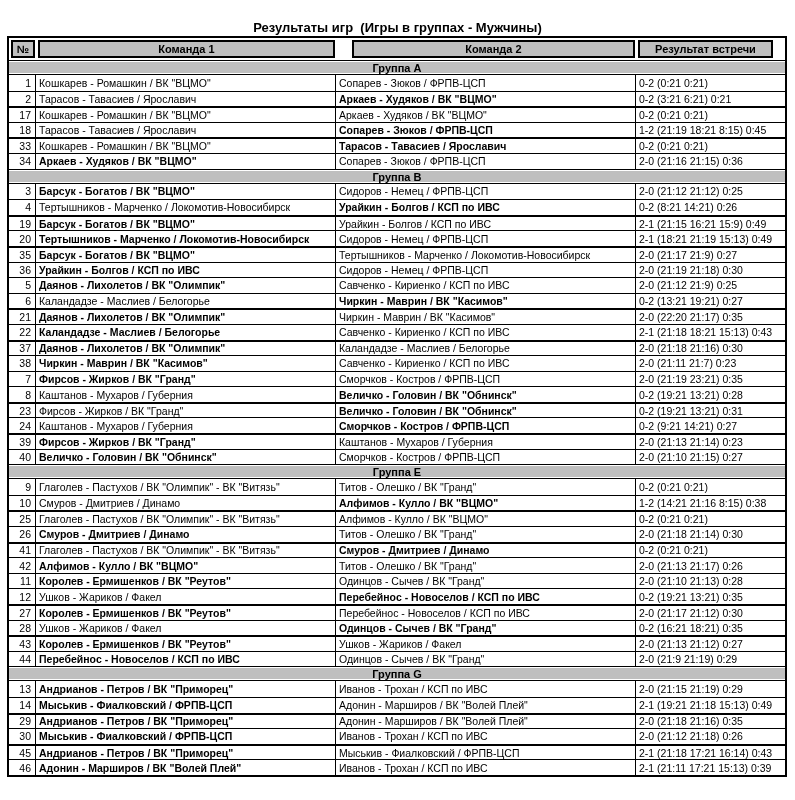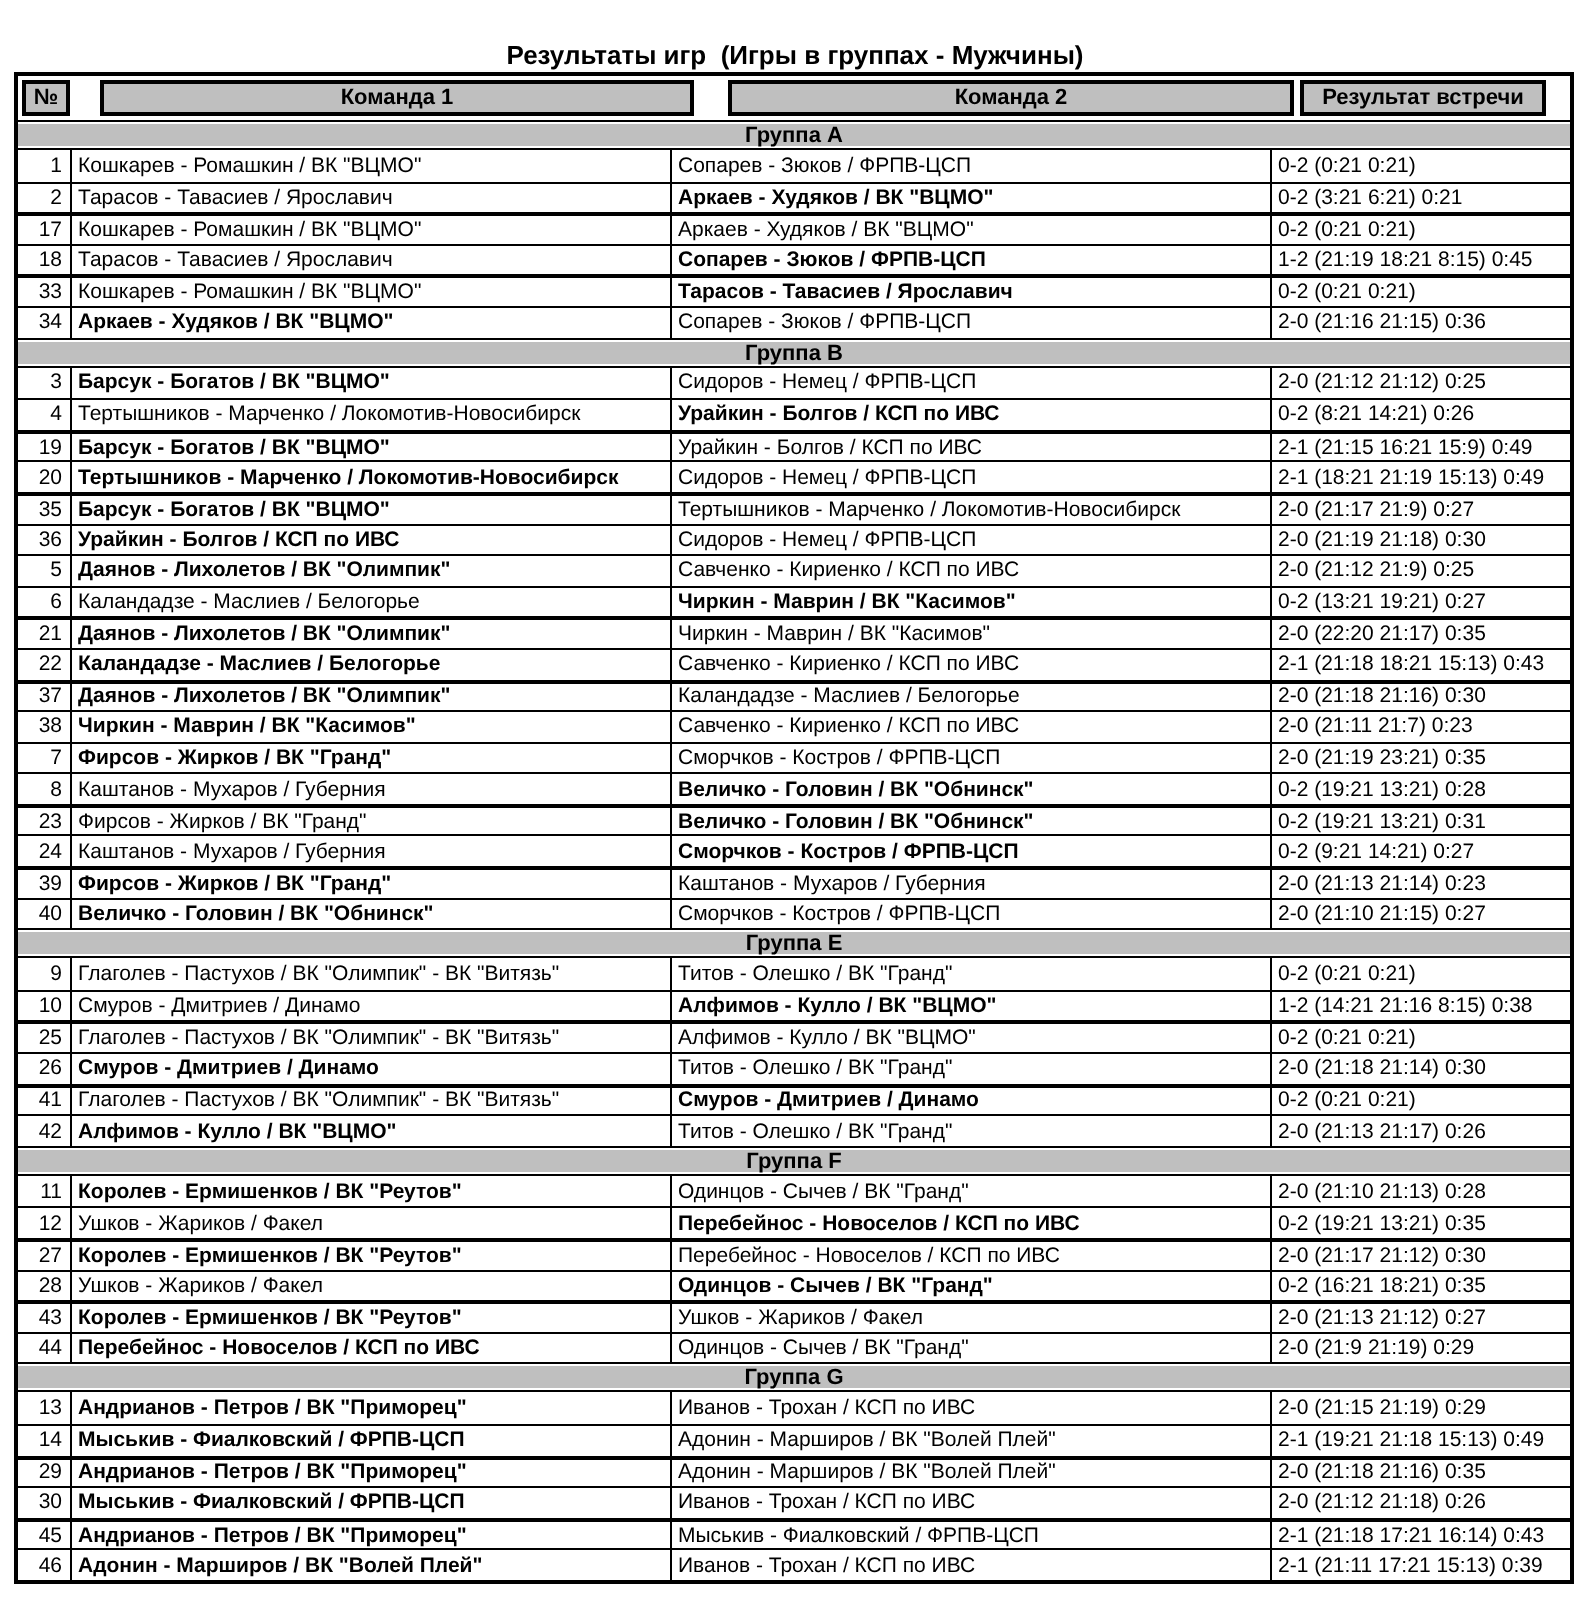--- a/index.html
+++ b/index.html
@@ -2,21 +2,21 @@
 <html><head>
 <meta charset="utf-8">
 <style>
   html,body{margin:0;padding:0;background:#fff;}
   body{width:795px;height:800px;font-family:"Liberation Sans",sans-serif;color:#000;overflow:hidden;}
   .title{height:16px;padding-top:20px;text-align:center;font-size:13px;font-weight:bold;white-space:pre;}
   .table{margin-left:7px;width:780px;border:2px solid #000;box-sizing:border-box;background:#fff;}
   .header-row{display:flex;height:22px;box-sizing:border-box;background:#fff;}
   .hw{box-sizing:border-box;padding:2px 1px 2px 2px;}
   .hw-num{width:27px;}
-  .hw-t1{width:300px;margin-left:12px;}
+  .hw-t1{width:300px;}
   .hw-t2{width:300px;padding-left:16px;}
   .hw-res{flex:1;padding-right:12px;}
   .header-cell{height:100%;box-sizing:border-box;border:2px solid #000;background:#bfbfbf;
     display:flex;align-items:center;justify-content:center;font-weight:bold;font-size:11px;white-space:nowrap;overflow:hidden;}
   .band{height:15px;box-sizing:border-box;background:#bfbfbf;border-top:1px solid #000;border-bottom:1px solid #000;
     box-shadow:inset 0 1px 0 #fff, inset 0 -1px 0 #fff;
     text-align:center;font-weight:bold;font-size:11px;line-height:14px;}
   .row{display:flex;height:15.6px;box-sizing:border-box;font-size:10.5px;line-height:14px;}
   .row + .row{border-top:1px solid #000;}
   .row.pair{border-top:2px solid #000;}
@@ -224,21 +224,20 @@
         <div class="c c-t1">Глаголев - Пастухов / ВК "Олимпик" - ВК "Витязь"</div>
         <div class="c c-t2 b">Смуров - Дмитриев / Динамо</div>
         <div class="c c-res">0-2 (0:21 0:21)</div>
       </div>
       <div class="row">
         <div class="c c-num">42</div>
         <div class="c c-t1 b">Алфимов - Кулло / ВК "ВЦМО"</div>
         <div class="c c-t2">Титов - Олешко / ВК "Гранд"</div>
         <div class="c c-res">2-0 (21:13 21:17) 0:26</div>
       </div>
-      <div class="band">Группа F</div>
       <div class="row">
         <div class="c c-num">11</div>
         <div class="c c-t1 b">Королев - Ермишенков / ВК "Реутов"</div>
         <div class="c c-t2">Одинцов - Сычев / ВК "Гранд"</div>
         <div class="c c-res">2-0 (21:10 21:13) 0:28</div>
       </div>
       <div class="row">
         <div class="c c-num">12</div>
         <div class="c c-t1">Ушков - Жариков / Факел</div>
         <div class="c c-t2 b">Перебейнос - Новоселов / КСП по ИВС</div>

